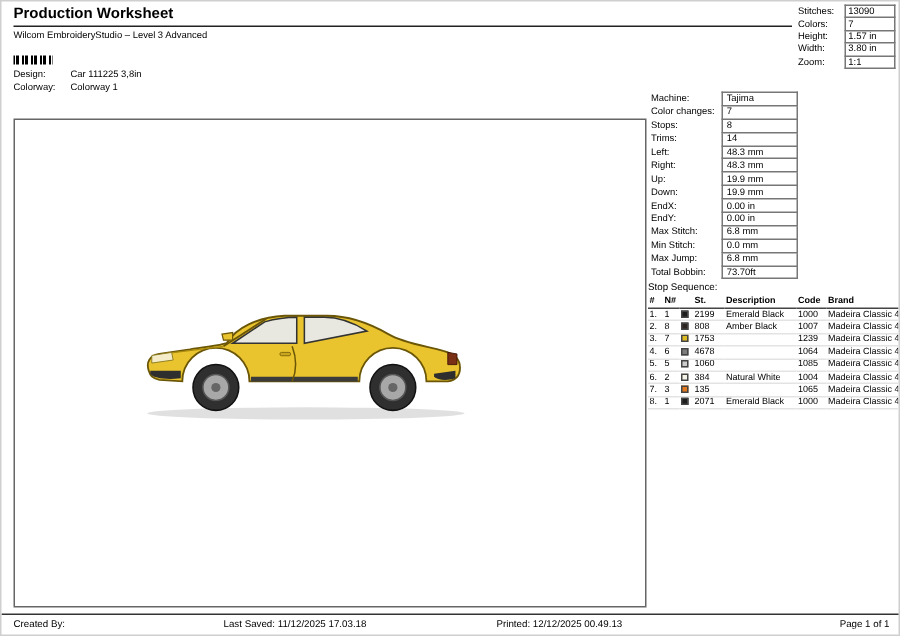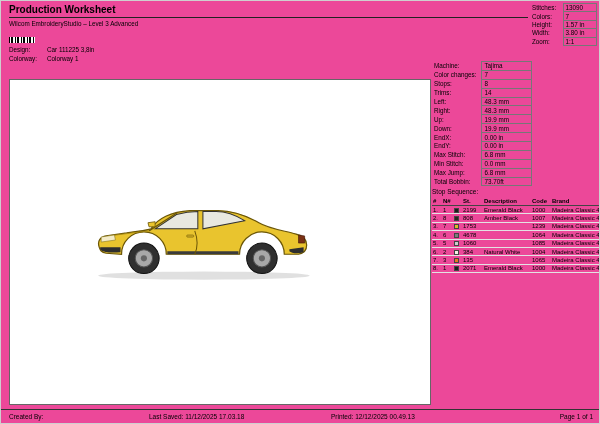--- a/index.html
+++ b/index.html
@@ -1,18 +1,18 @@
 <!DOCTYPE html>
 <html><head>
 <meta charset="utf-8">
 <style>
   * { margin:0; padding:0; box-sizing:border-box; }
   html,body { background:#e9e9e9; }
   .page {
-    position:relative; width:600px; height:424px; background:#ec4899;
+    position:relative; width:600px; height:424px; background:#ffffff;
     font-family:"Liberation Sans", sans-serif; color:#000; overflow:hidden;
     border:1px solid #cfcfcf; margin:0 auto;
   }
   .title { position:absolute; left:8px; top:3px; font-size:10px; font-weight:bold; }
   .title-rule { position:absolute; left:8px; top:16px; width:519px; border-top:1px solid #222; }
   .subtitle { position:absolute; left:8px; top:19px; font-size:6.3px; }
   .barcode { position:absolute; left:8px; top:36px; width:26px; height:6px;
     background:repeating-linear-gradient(90deg,#000 0 1px,#fff 1px 2px,#000 2px 4px,#fff 4px 6px); }
   .meta-row { position:absolute; left:8px; font-size:6.3px; }
   .meta-row .lbl { display:inline-block; width:38px; }

